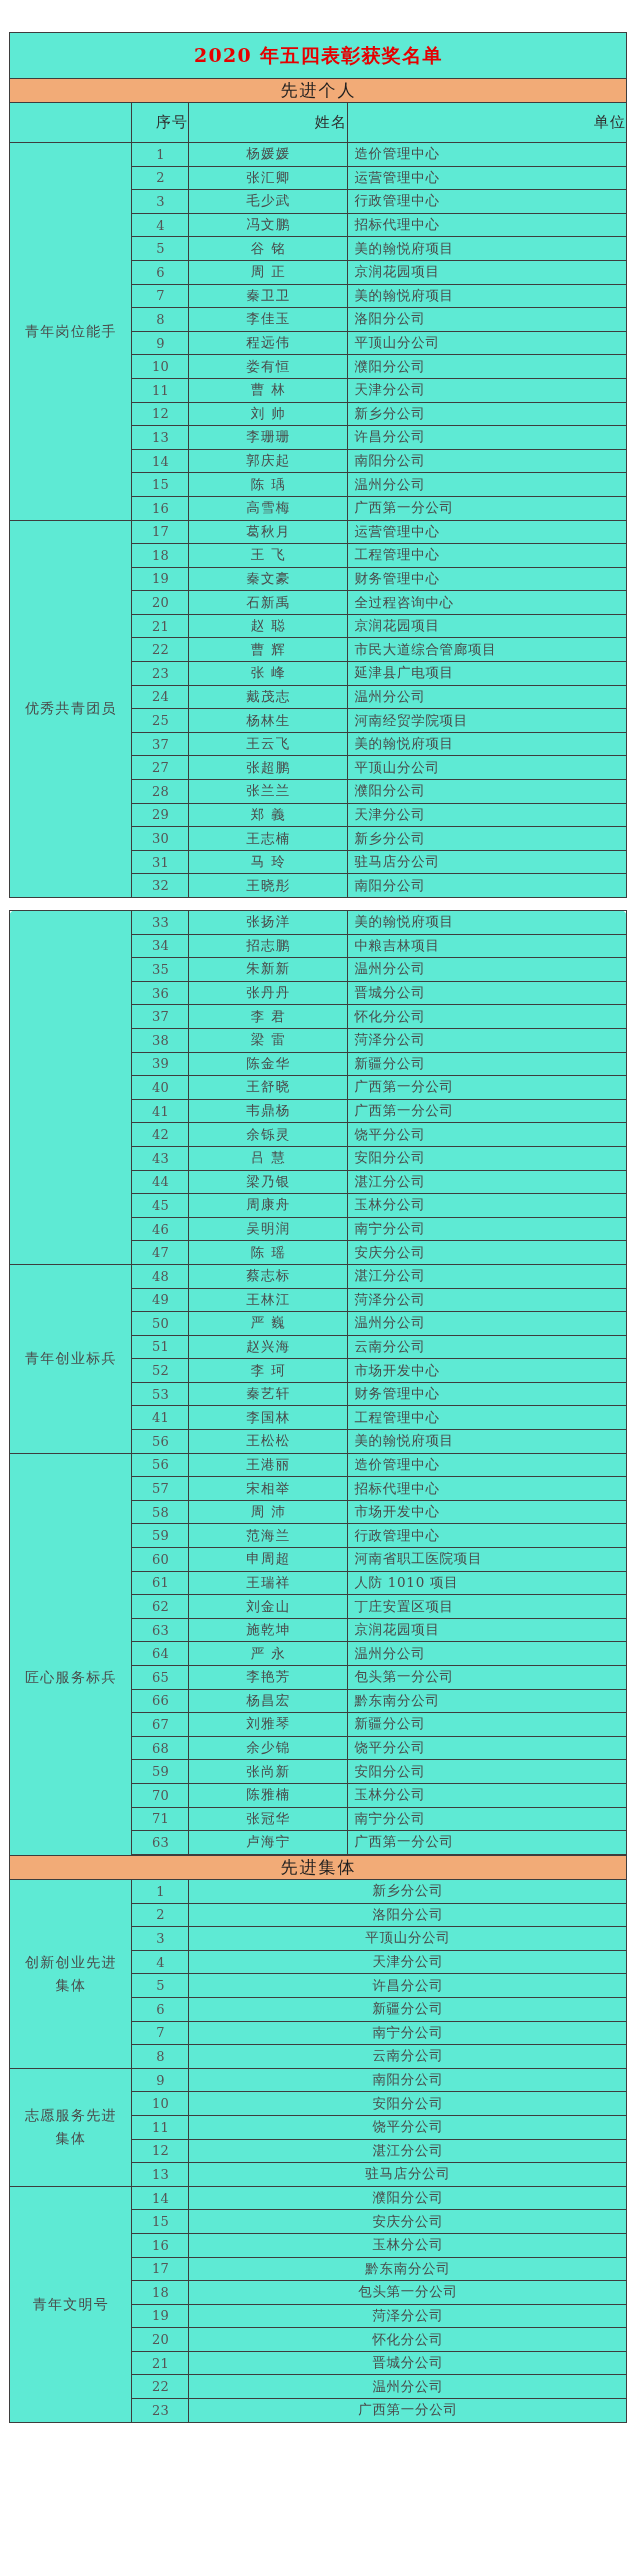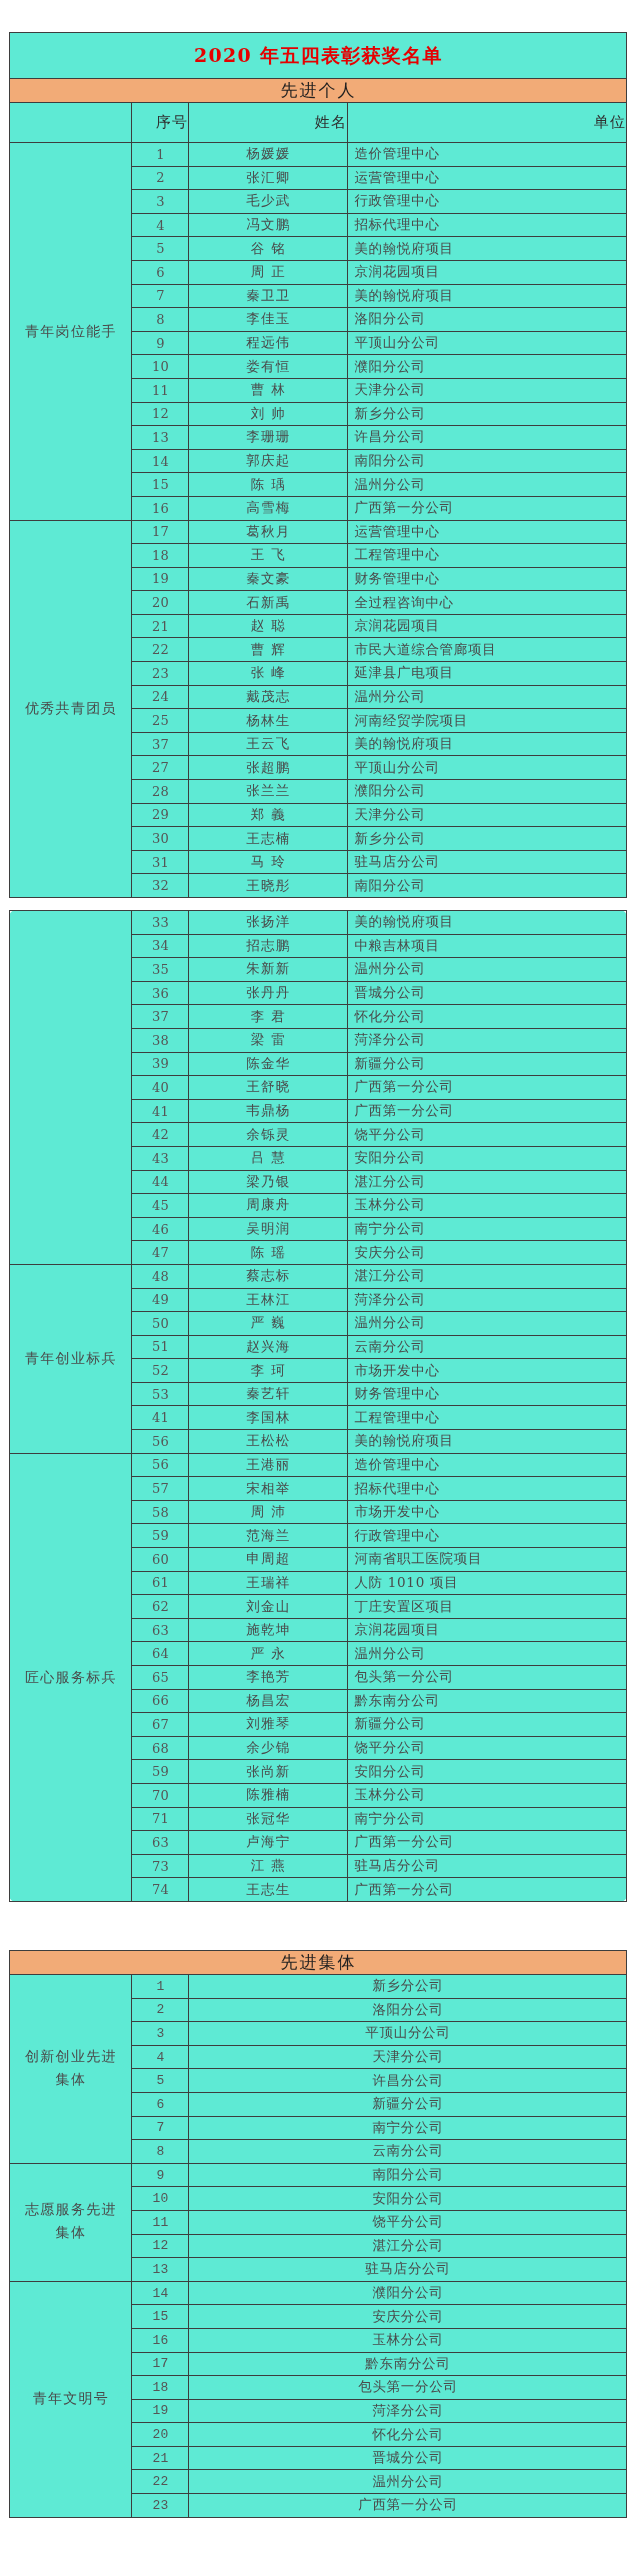--- a/index.html
+++ b/index.html
@@ -30,21 +30,21 @@
     border: 0.7px solid var(--border-color, #3d3d3d);
     color: var(--text-color, #4a4a4a);
     box-sizing: border-box;
     overflow: hidden;
     padding: 0;
   }
   tr.sect td { border-top: 1.3px solid var(--frame-color, #262626); }
 
   #t1 { position: absolute; left: 9.4px; top: 32px; }
   #t2 { position: absolute; left: 9.4px; top: 910px; border-radius: 7px; }
-  #t3 { position: absolute; left: 9.4px; top: 1950px; font-family: Liberation Mono, monospace; }
+  #t3 { position: absolute; left: 9.4px; top: 1855px; }
 
   .title-row td {
     height: 46px;
     color: var(--title-red, #e60000);
     font-size: 19px;
     font-weight: bold;
     text-align: center;
     letter-spacing: 1.3px;
   }
   .band td {

